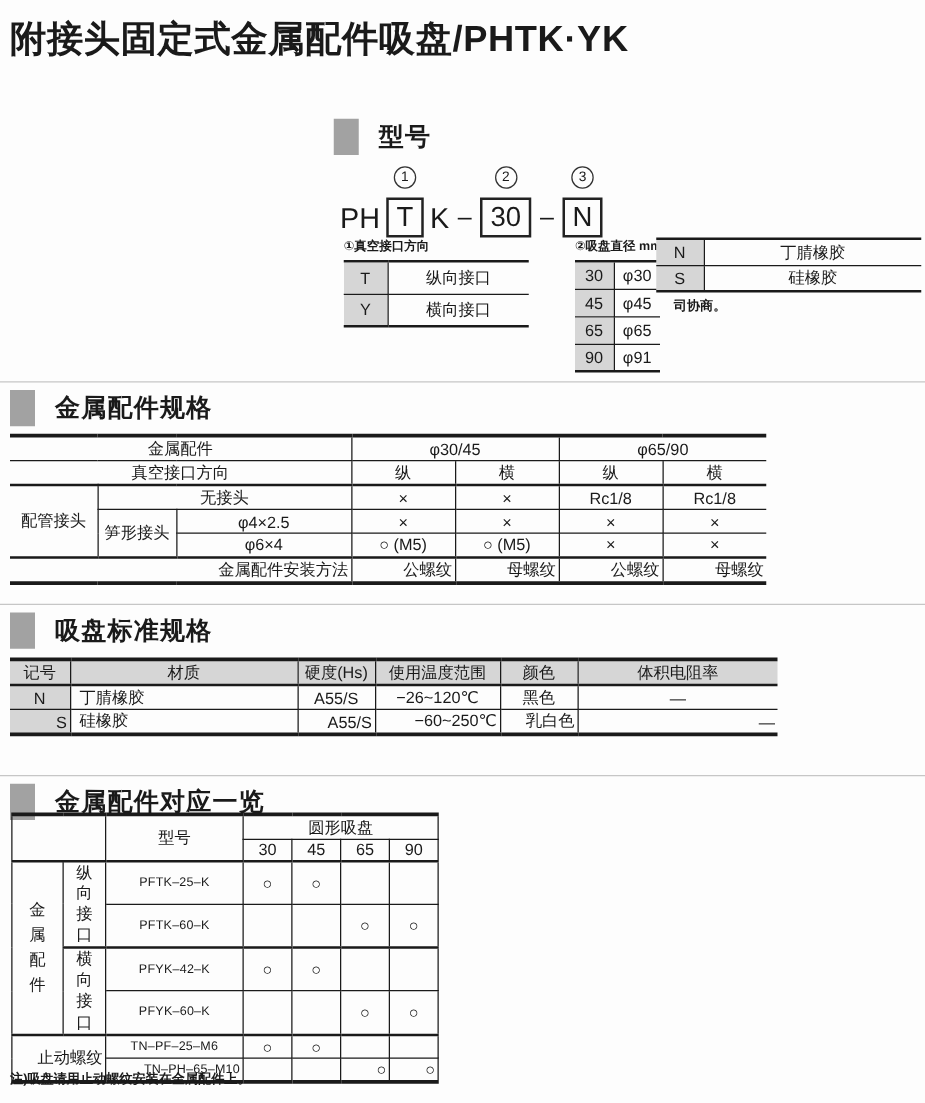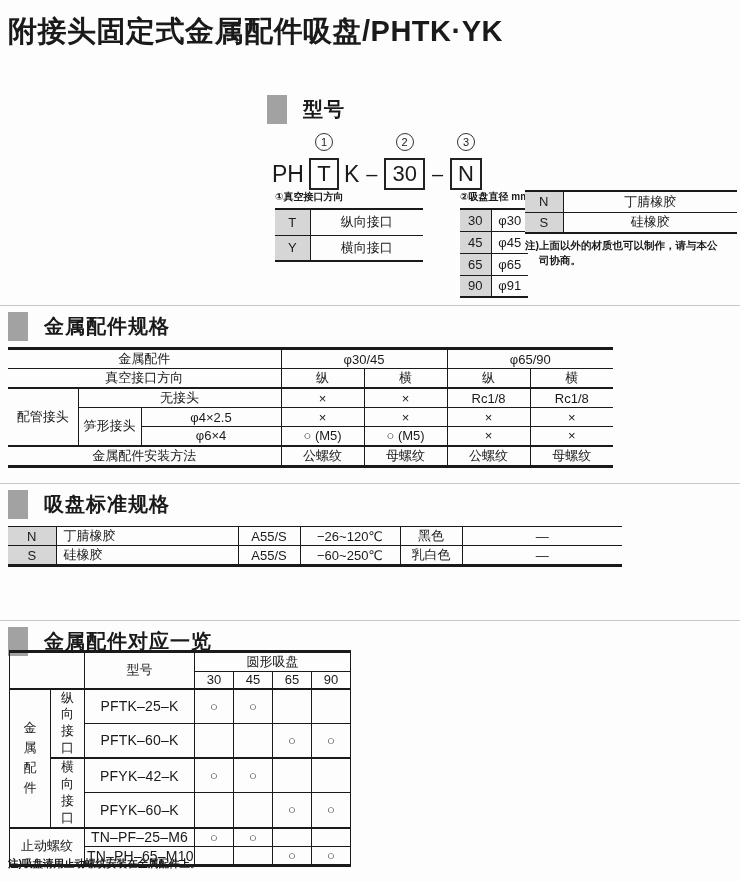--- a/index.html
+++ b/index.html
@@ -23,21 +23,21 @@
   td {
     border:1px solid #1a1a1a; text-align:center; vertical-align:middle;
     font-size:13px; padding:0 2px; overflow:hidden; white-space:nowrap;
   }
   .rule td:first-child { border-left:none; }
   .rule td:last-child  { border-right:none; }
   .gray { background:#d6d6d6; }
   .bt2 { border-top:2px solid #1a1a1a !important; }
   .bb2 { border-bottom:2px solid #1a1a1a !important; }
   .bt3 { border-top:3px solid #1a1a1a !important; }
-  .bb3 { border-bottom:3px solid #1a1a1a !important; }
+  .bb3 { border-bottom:3px solid #1a1a1a !important;text-align:right; }
 
   .sub-title { font-size:10px; font-weight:bold; margin-bottom:4px; white-space:nowrap; }
   .small-t td { height:26px; }
   .dia-t td   { height:22px; }
   .mat-t td   { height:21px; }
 
   .note { font-size:10.5px; font-weight:bold; line-height:1.4; }
   .note .indent { padding-left:14px; }
 
   
@@ -53,21 +53,21 @@
   .mc-dash { font-size:20px; padding:0 2px; }
 
   .spec-t td { height:19px; }
   .pad-t  td { height:19px; }
   .pad-t td.mat { text-align:left; padding-left:7px; }
 
   .corr-t tr.h1 td { height:15px; }
   .corr-t tr.h2 td { height:17px; }
   .corr-t tr.d  td { height:32px; }
   .corr-t tr.t  td { height:19px; }
-  .corr-t td.model { font-size:14px; letter-spacing:0.2px; }
+  .corr-t td.model { font-size:10px; letter-spacing:0.2px; }
   .vtext { display:inline-block; width:1.1em; word-break:break-all; white-space:normal; text-align:center; }
   .vt-long { line-height:1.55; }
   .vt-short { line-height:1.3; }
   .mark { font-size:13px; }
 </style>
 </head>
 <body>
 
 <h1 class="title abs" style="left:8px; top:12px;">附接头固定式金属配件吸盘/PHTK·YK</h1>
 
@@ -154,21 +154,20 @@
       <td class="gray bt2">N</td>
       <td class="bt2">丁腈橡胶</td>
     </tr>
     <tr>
       <td class="gray bb2">S</td>
       <td class="bb2">硅橡胶</td>
     </tr>
   </tbody>
     </table>
   <div class="note" style="margin-top:4px;">
-    <div>注)上面以外的材质也可以制作，请与本公</div>
     <div class="indent">司协商。</div>
   </div>
 </div>
 
 <div class="hr-sep" style="top:305px;"></div>
 
 <div class="sec-head abs" style="left:8px; top:312px;">
   <span class="sec-sq"></span>
   <span class="sec-title">金属配件规格</span>
 </div>
@@ -239,20 +238,28 @@
 <table class="rule pad-t abs" style="left:8px; top:526px; width:614px;">
   <colgroup>
     <col style="width:48px">
       <col style="width:182px">
       <col style="width:62px">
     <col style="width:100px">
       <col style="width:62px">
       <col style="width:160px">
   </colgroup>
   <tbody>
+      <tr>
+    <td class="gray bt3 bb2">记号</td>
+    <td class="gray bt3 bb2">材质</td>
+    <td class="gray bt3 bb2">硬度(Hs)</td>
+    <td class="gray bt3 bb2">使用温度范围</td>
+    <td class="gray bt3 bb2">颜色</td>
+    <td class="gray bt3 bb2">体积电阻率</td>
+  </tr>
   <tr>
     <td class="gray">N</td>
     <td class="mat">丁腈橡胶</td>
     <td>A55/S</td>
     <td>−26~120℃</td>
     <td>黑色</td>
     <td>—</td>
   </tr>
   <tr>
     <td class="gray bb3">S</td>

